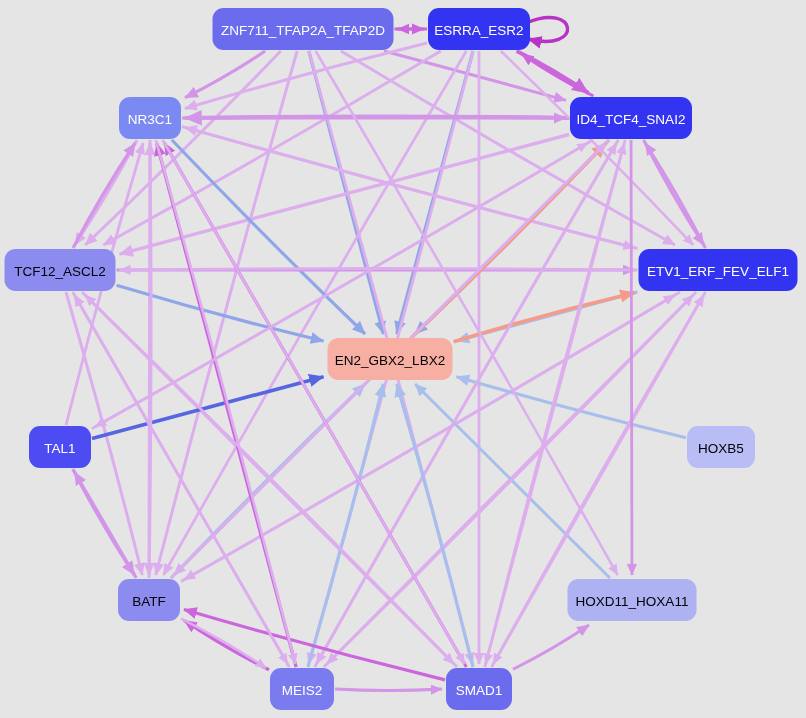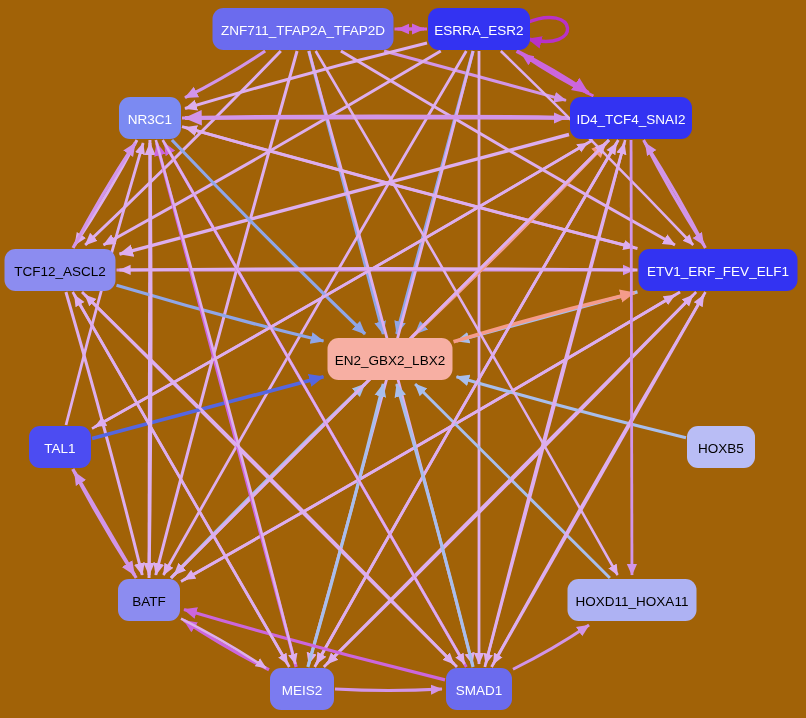--- a/index.html
+++ b/index.html
@@ -11,21 +11,21 @@
   body {
     width: 806px;
     height: 718px;
     overflow: hidden;
     font-family: "Liberation Sans", sans-serif;
   }
   #graph-root {
     position: relative;
     width: 806px;
     height: 718px;
-    background: #a16207;
+    background: #e5e5e5;
     text-align: center;
   }
   svg#network-svg {
     position: absolute;
     top: 0;
     left: 0;
     width: 806px;
     height: 718px;
     display: block;
   }

